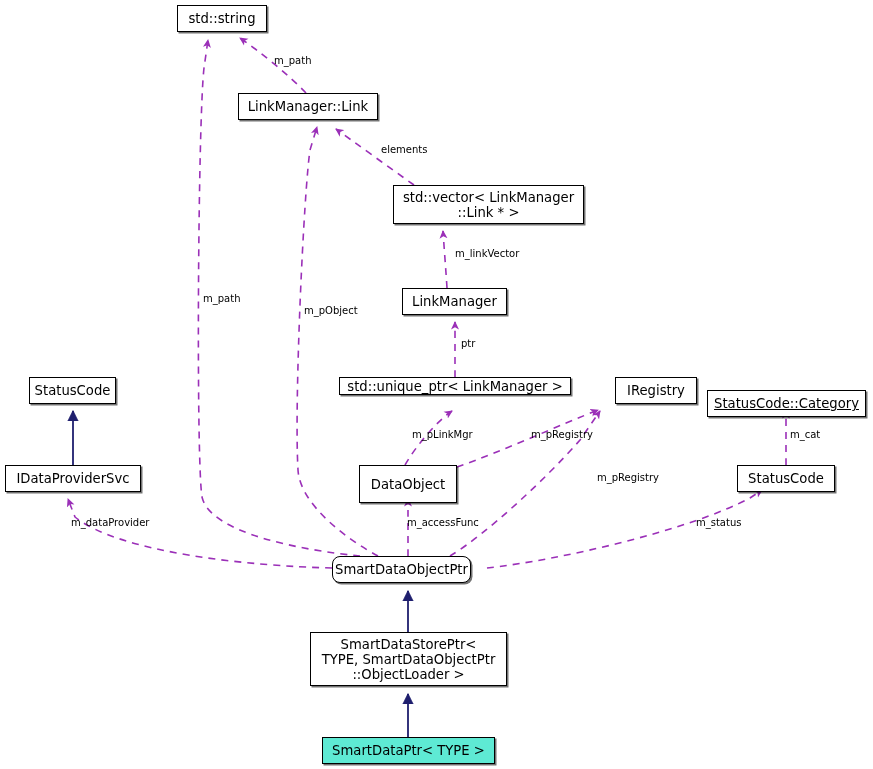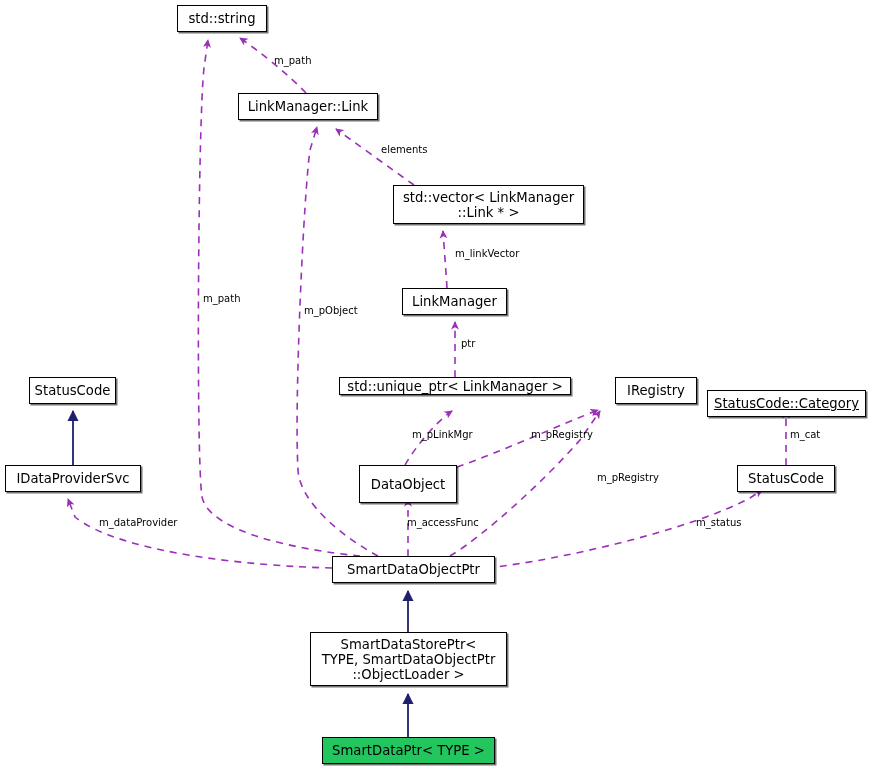--- a/index.html
+++ b/index.html
@@ -35,21 +35,21 @@
     font-size: 13.2px;
     line-height: 15px;
     text-align: center;
     display: flex;
     align-items: center;
     justify-content: center;
     white-space: pre;
     box-shadow: 1.5px 1.5px 0 0 rgba(0,0,0,0.55);
   }
   .uml-node.highlight {
-    background: #22c55e;
+    background: #5eead4;
   }
   .edge-label {
     position: absolute;
     font-size: 10px;
     line-height: 14px;
     color: #000000;
     white-space: pre;
     background: transparent;
   }
 </style>
@@ -93,35 +93,35 @@
       <div class="uml-node" style="left: 348px; top: 185px; width: 191px; height: 39px; margin-left: 45px;">std::vector&lt; LinkManager
 ::Link * &gt;</div>
       <div class="uml-node" style="left: 402px; top: 288px; width: 105px; height: 27px;">LinkManager</div>
       <div class="uml-node" style="left: 339px; top: 377px; width: 232px; height: 18px;">std::unique_ptr&lt; LinkManager &gt;</div>
       <div class="uml-node" style="left: 594px; top: 377px; width: 82px; height: 27px; margin-left: 21px;">IRegistry</div>
       <div class="uml-node" style="left: 707px; top: 390px; width: 159px; height: 27px; text-decoration: underline;">StatusCode::Category</div>
       <div class="uml-node" style="left: 29px; top: 377px; width: 87px; height: 27px;">StatusCode</div>
       <div class="uml-node" style="left: 5px; top: 465px; width: 136px; height: 27px;">IDataProviderSvc</div>
       <div class="uml-node" style="left: 359px; top: 465px; width: 98px; height: 38px;">DataObject</div>
       <div class="uml-node" style="left: 737px; top: 465px; width: 98px; height: 27px;">StatusCode</div>
-      <div class="uml-node" style="left: 332px; top: 556px; width: 163px; height: 27px;">SmartDataObjectPtr</div>
+      <div class="uml-node" style="left: 332px; top: 556px; width: 139px; height: 27px; border-radius: 8px;">SmartDataObjectPtr</div>
       <div class="uml-node" style="left: 310px; top: 632px; width: 197px; height: 54px;">SmartDataStorePtr&lt;
 TYPE, SmartDataObjectPtr
 ::ObjectLoader &gt;</div>
       <div class="uml-node highlight" style="left: 322px; top: 737px; width: 173px; height: 27px;">SmartDataPtr&lt; TYPE &gt;</div>
     </div>
   <div id="labels-group">
       <div class="edge-label" style="left: 274px; top: 54px;">m_path</div>
       <div class="edge-label" style="left: 381px; top: 143px;">elements</div>
       <div class="edge-label" style="left: 455px; top: 247px;">m_linkVector</div>
       <div class="edge-label" style="left: 203px; top: 292px;">m_path</div>
       <div class="edge-label" style="left: 304px; top: 292px; margin-top: 12px;">m_pObject</div>
       <div class="edge-label" style="left: 461px; top: 337px;">ptr</div>
       <div class="edge-label" style="left: 412px; top: 428px;">m_pLinkMgr</div>
       <div class="edge-label" style="left: 531px; top: 428px;">m_pRegistry</div>
       <div class="edge-label" style="left: 790px; top: 428px;">m_cat</div>
       <div class="edge-label" style="left: 597px; top: 471px;">m_pRegistry</div>
-      <div class="edge-label" style="left: 71px; top: 516px; margin-left: 28px;">m_dataProvider</div>
+      <div class="edge-label" style="left: 71px; top: 516px;">m_dataProvider</div>
       <div class="edge-label" style="left: 407px; top: 516px;">m_accessFunc</div>
       <div class="edge-label" style="left: 696px; top: 516px;">m_status</div>
     </div>
 
 </div>
 
 </body></html>

